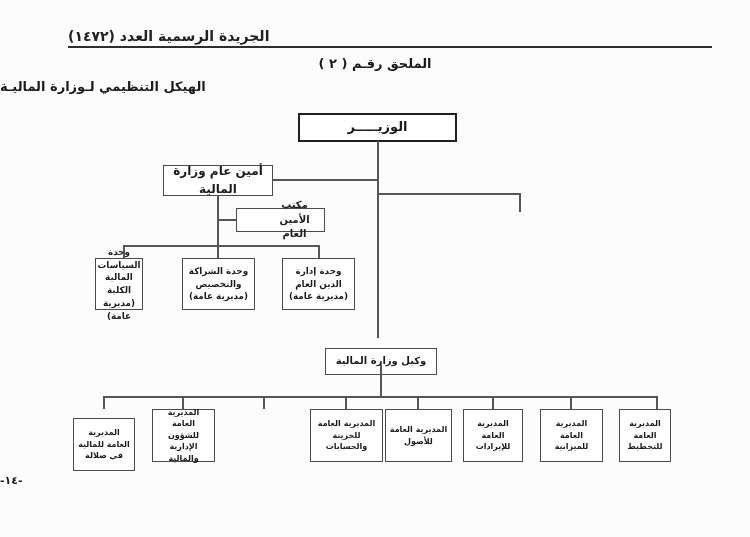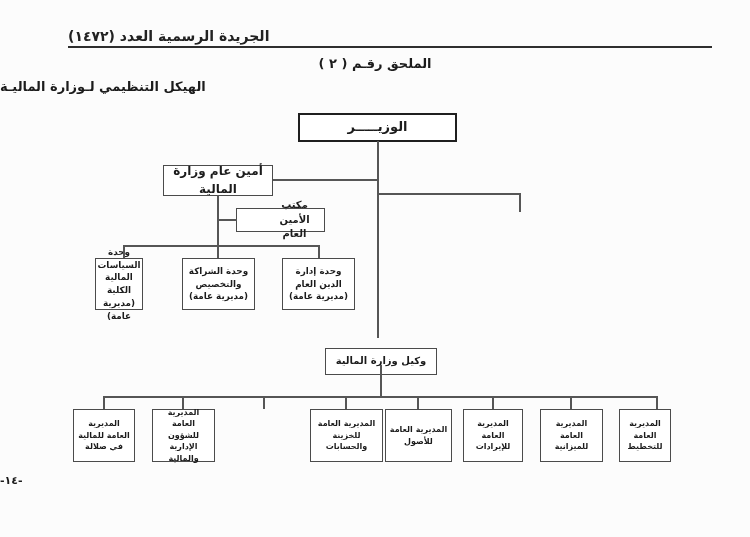--- a/index.html
+++ b/index.html
@@ -50,21 +50,21 @@
   .u2{left:182px;width:73px;}
   .u3{left:95px;width:48px;}
   .dir{top:409px;height:53px;font-size:8px;}
   .d1{left:619px;width:52px;}
   .d2{left:540px;width:63px;}
   .d3{left:463px;width:60px;}
   .d4{left:385px;width:67px;}
   .d5{left:310px;width:73px;}
   .d6{left:233px;width:62px;}
   .d7{left:152px;width:63px;}
-  .d8{left:73px;width:62px;}
+  .d8{left:73px;width:62px;margin-top:9px;}
   .line{position:absolute;background:#565656;}
   .pagenum{
     position:absolute;left:0;right:0;top:474px;
     text-align:left;font-size:11px;font-weight:bold;direction:rtl;
     letter-spacing:1px;
   }
 </style>
 </head>
 <body>
 

